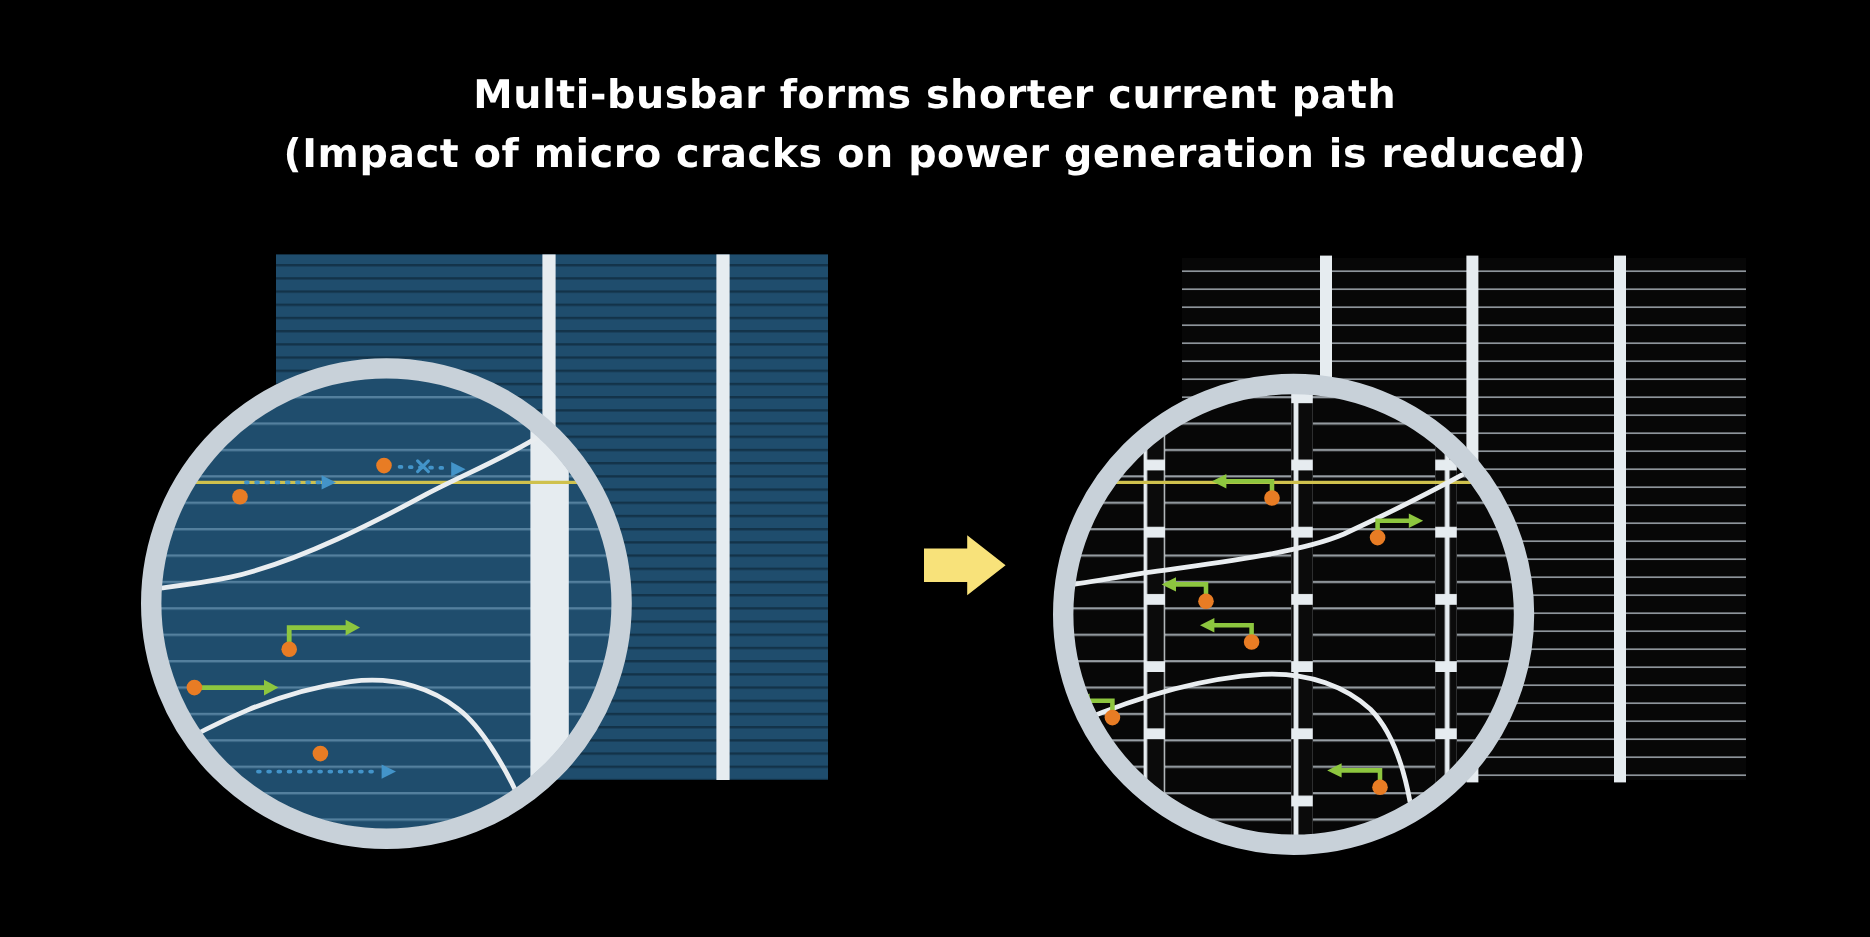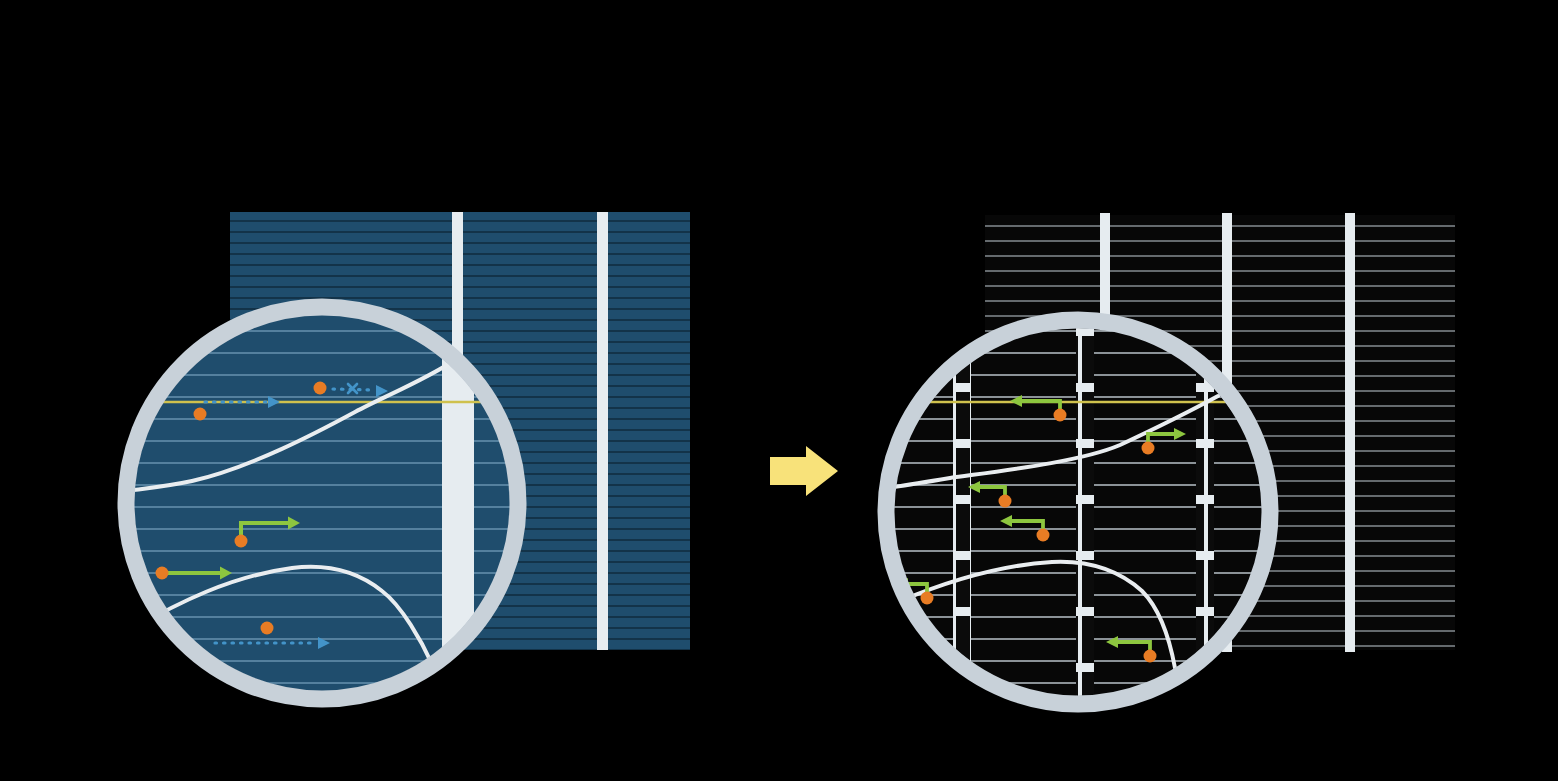--- a/index.html
+++ b/index.html
@@ -22,20 +22,24 @@
     line-height:49px;
     letter-spacing:.5px;
   }
   .diagram-svg{position:absolute;left:0;top:0;}
 </style>
 </head>
 <body>
 
 <div class="canvas">
 
+  <div class="title">
+    <div>Multi-busbar forms shorter current path</div>
+    <div>(Impact of micro cracks on power generation is reduced)</div>
+  </div>
 
   <svg class="diagram-svg" width="1558" height="781" viewBox="0 0 1558 781">
     <defs>
       <pattern id="linesBlue" width="8" height="11" patternUnits="userSpaceOnUse">
         <path d="M0 1 H8" stroke="#133349" stroke-width="2"></path>
       </pattern>
       <pattern id="linesBlueZoom" width="8" height="22" patternUnits="userSpaceOnUse">
         <path d="M0 1 H8" stroke="#54809e" stroke-width="2"></path>
       </pattern>
       <pattern id="linesDark" width="8" height="15" patternUnits="userSpaceOnUse">

